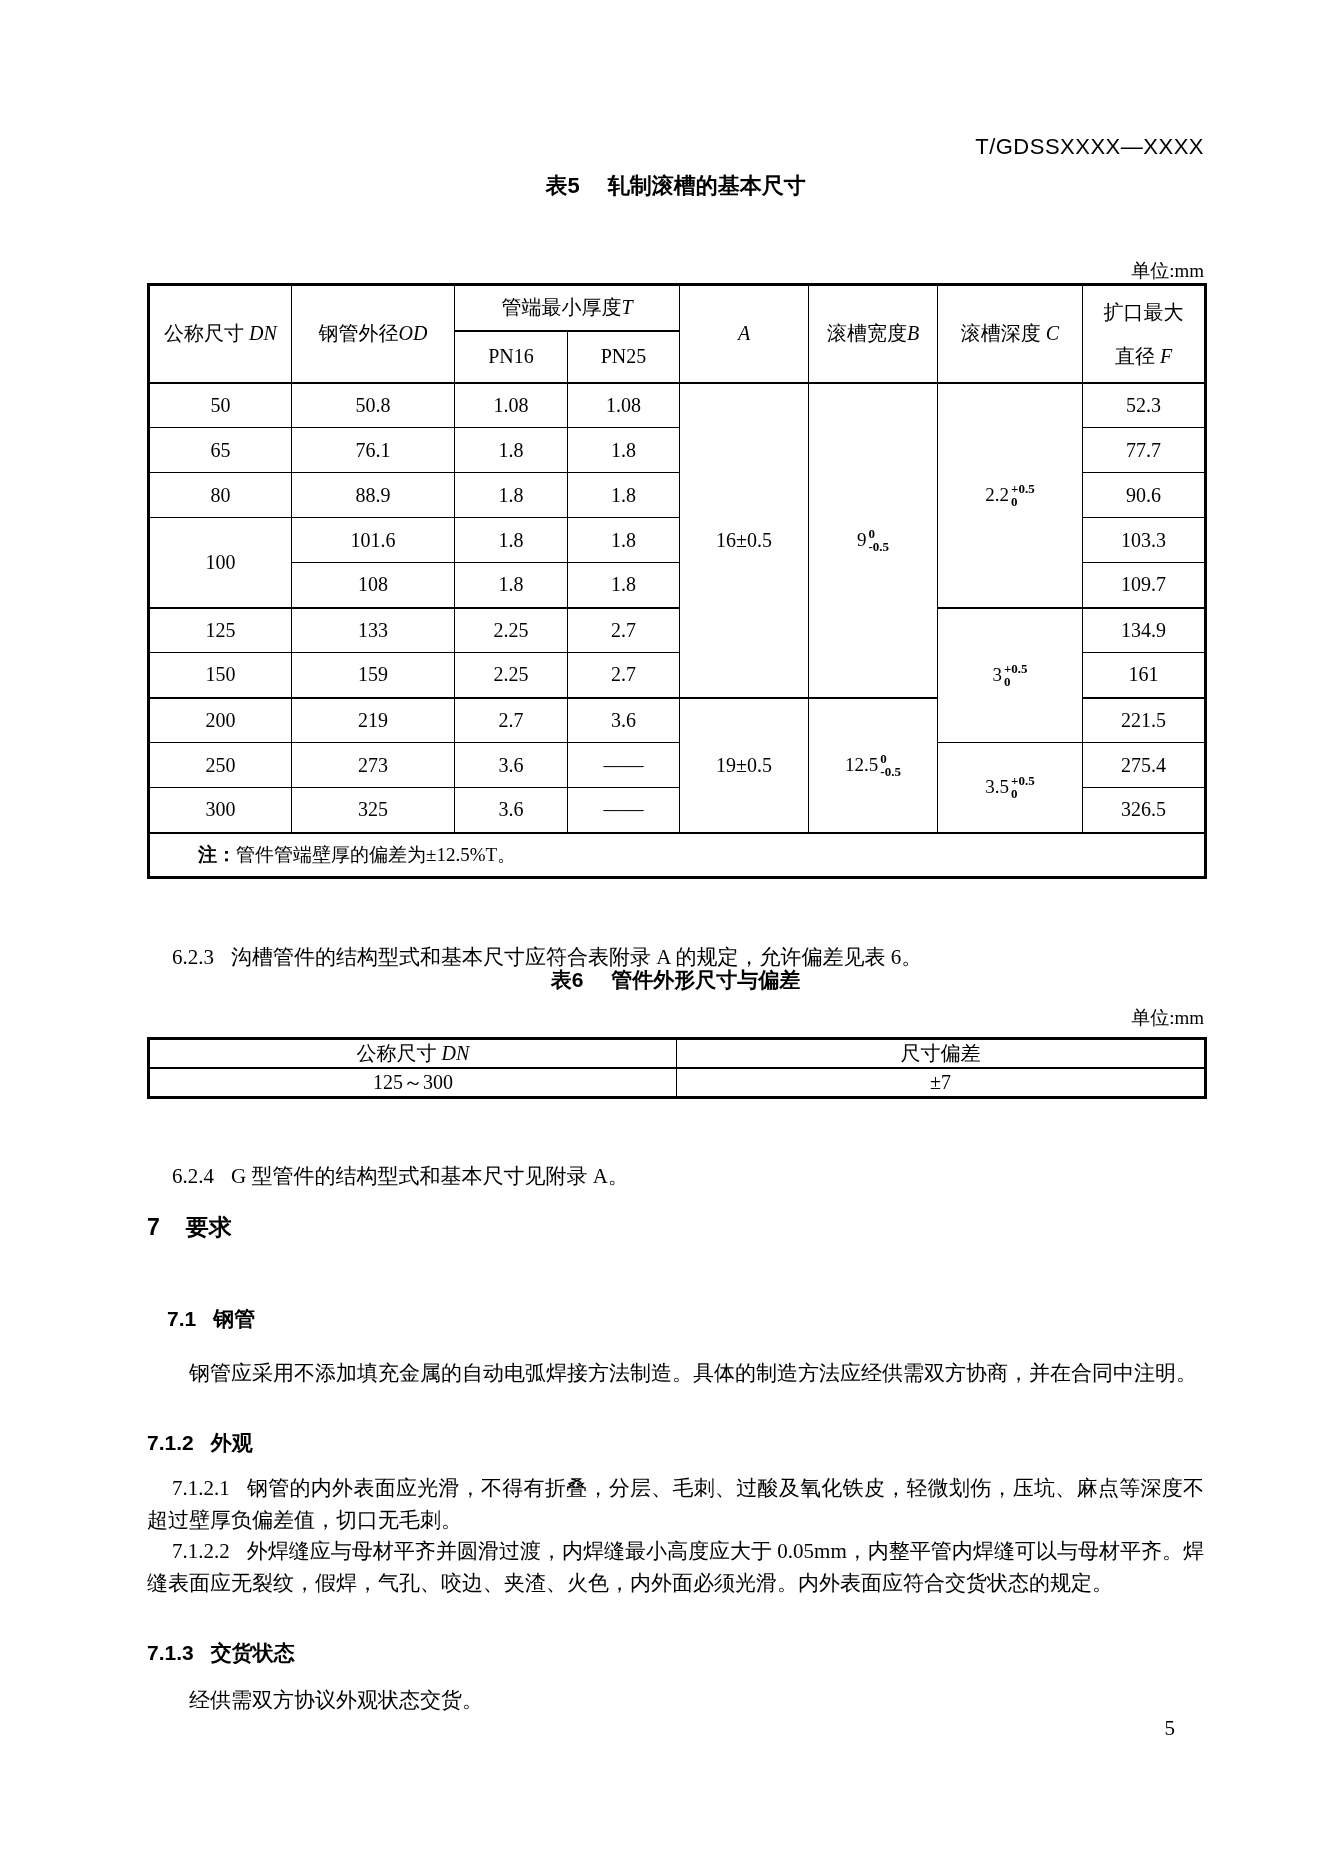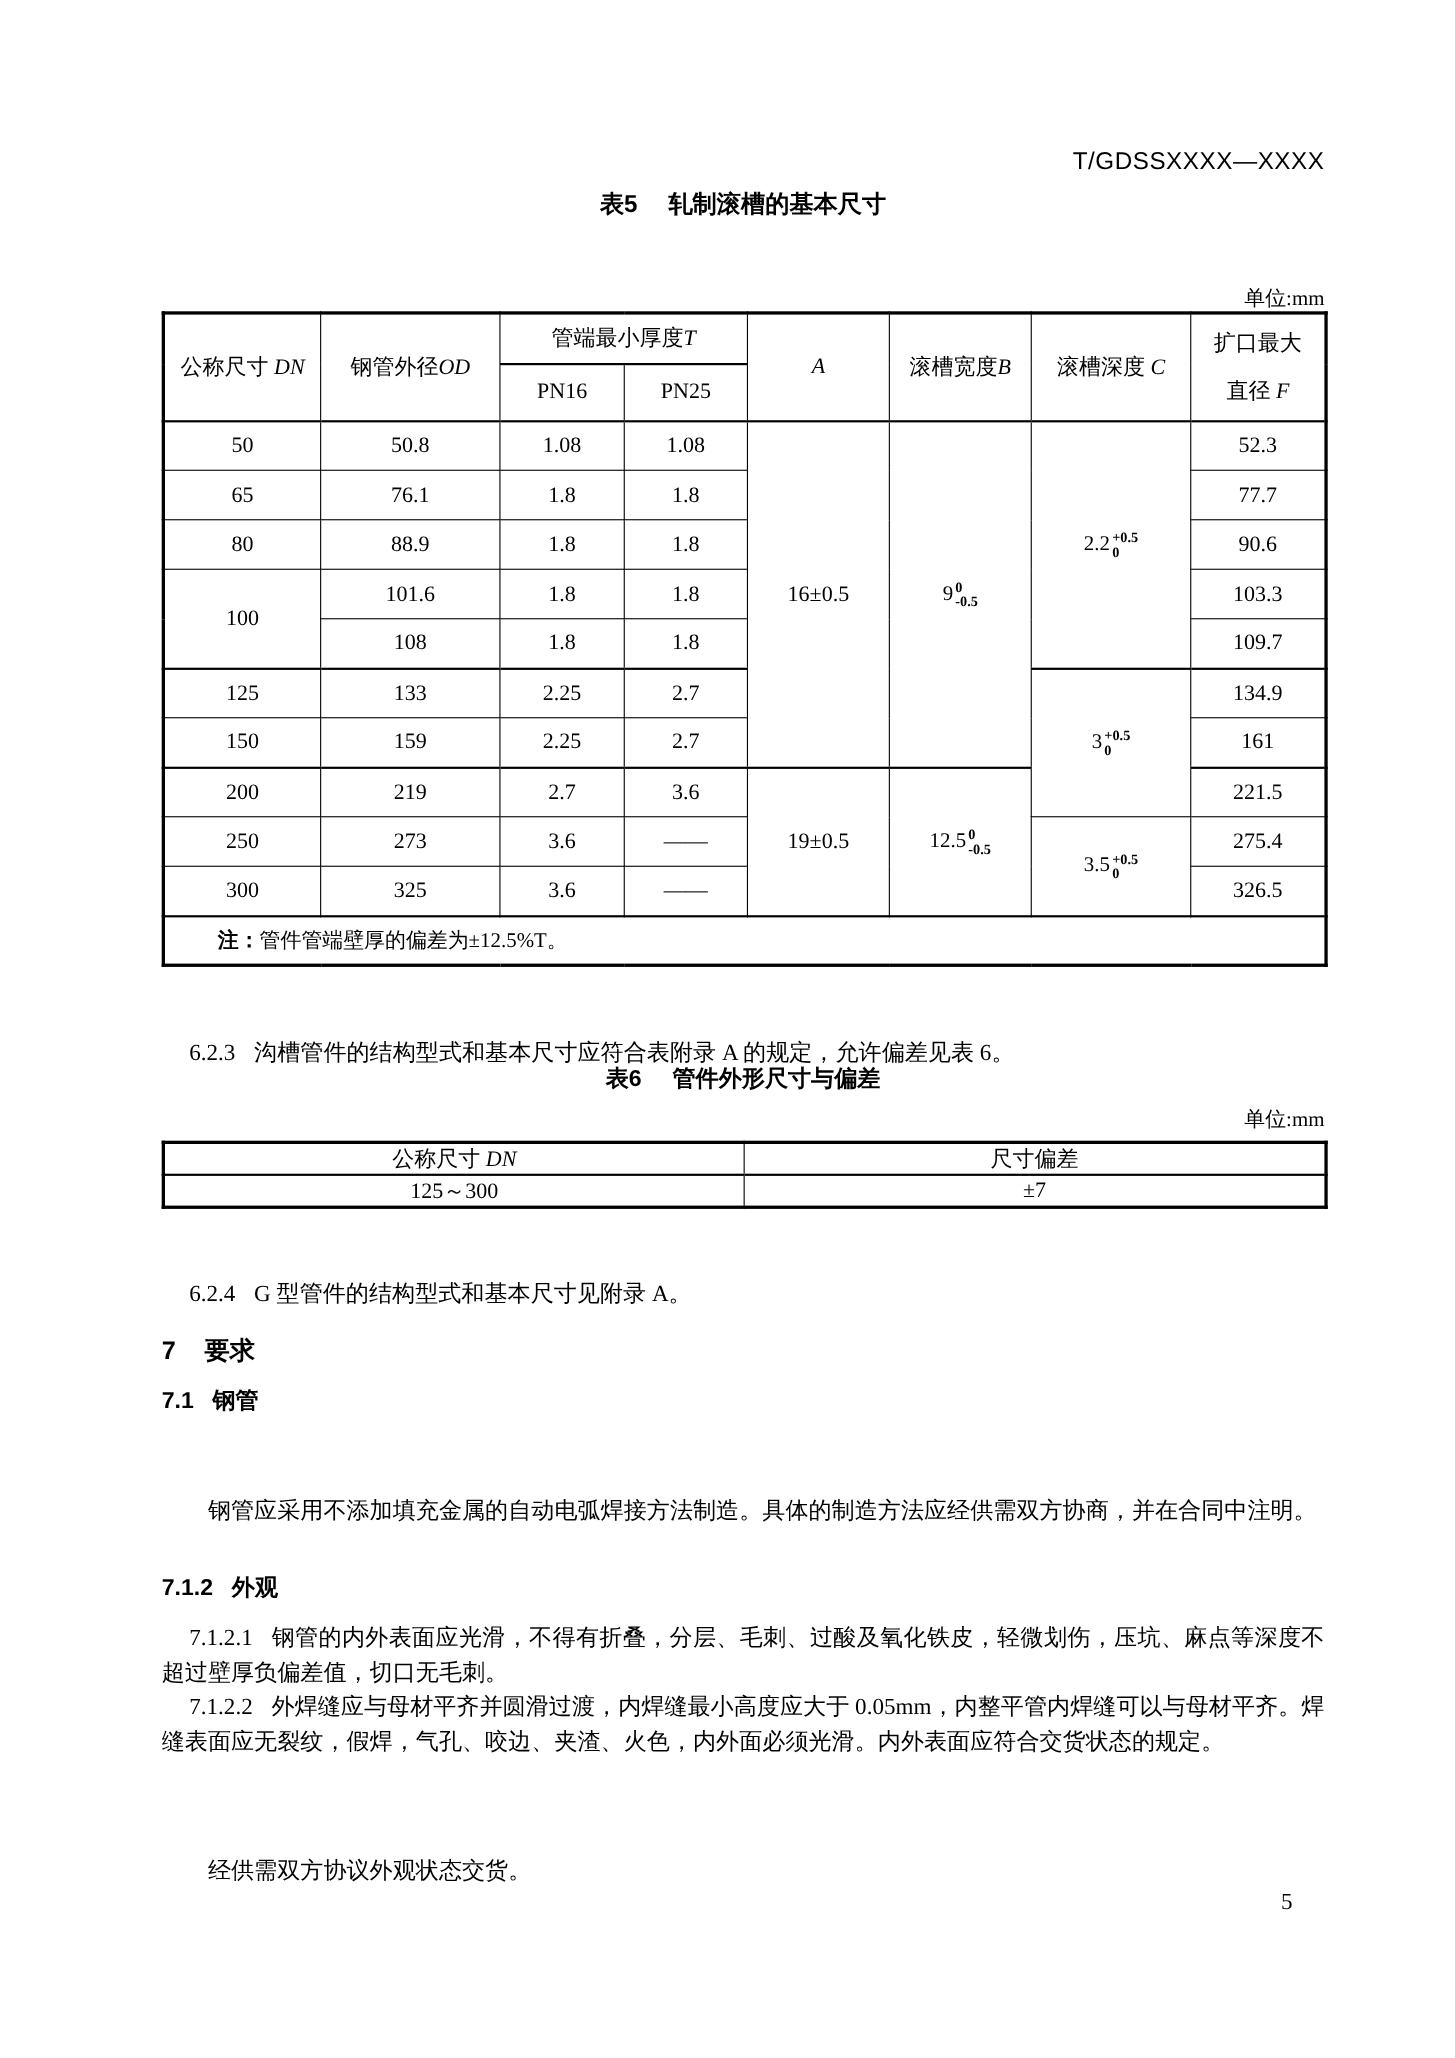--- a/index.html
+++ b/index.html
@@ -55,21 +55,21 @@
   .para{font-size:21px;line-height:32px;text-align:justify;}
   .para .num{margin-right:17px;margin-left:25px;}
   .indent{text-indent:2em;}
   .hd{font-family:"Liberation Sans","DejaVu Sans",sans-serif;font-weight:bold;font-size:21px;}
   .hd .num{margin-right:17px;font-weight:bold;}
   .hd7{font-size:23px;}
   .hd7 .num{margin-right:26px;}
   .s623{top:941px;}
   .s624{top:1160px;}
   .h7{top:1212px;}
-  .h71{top:1259px;}
+  .h71{top:1305px;margin-left:20px;}
   .h711{top:1314px;}
   .p711{top:1357px;}
   .h712{top:1429px;}
   .s7121{top:1472px;}
   .s7122{top:1535px;}
   .h713{top:1639px;}
   .p713{top:1684px;}
   .pagenum{top:1716px;right:148px;font-size:21px;}
 </style>
 </head>
@@ -281,18 +281,21 @@
   </div>
 
   <div class="abs content para s7121">
     <span class="num">7.1.2.1</span><span>钢管的内外表面应光滑，不得有折叠，分层、毛刺、过酸及氧化铁皮，轻微划伤，压坑、麻点等深度不超过壁厚负偏差值，切口无毛刺。</span>
   </div>
 
   <div class="abs content para s7122">
     <span class="num">7.1.2.2</span><span>外焊缝应与母材平齐并圆滑过渡，内焊缝最小高度应大于 0.05mm，内整平管内焊缝可以与母材平齐。焊缝表面应无裂纹，假焊，气孔、咬边、夹渣、火色，内外面必须光滑。内外表面应符合交货状态的规定。</span>
   </div>
 
+  <div class="abs content hd h713">
+    <span class="num">7.1.3</span><span>交货状态</span>
+  </div>
 
   <div class="abs content para indent p713">经供需双方协议外观状态交货。</div>
 
   <div class="abs pagenum">5</div>
 
 </div>
 
 </body></html>

